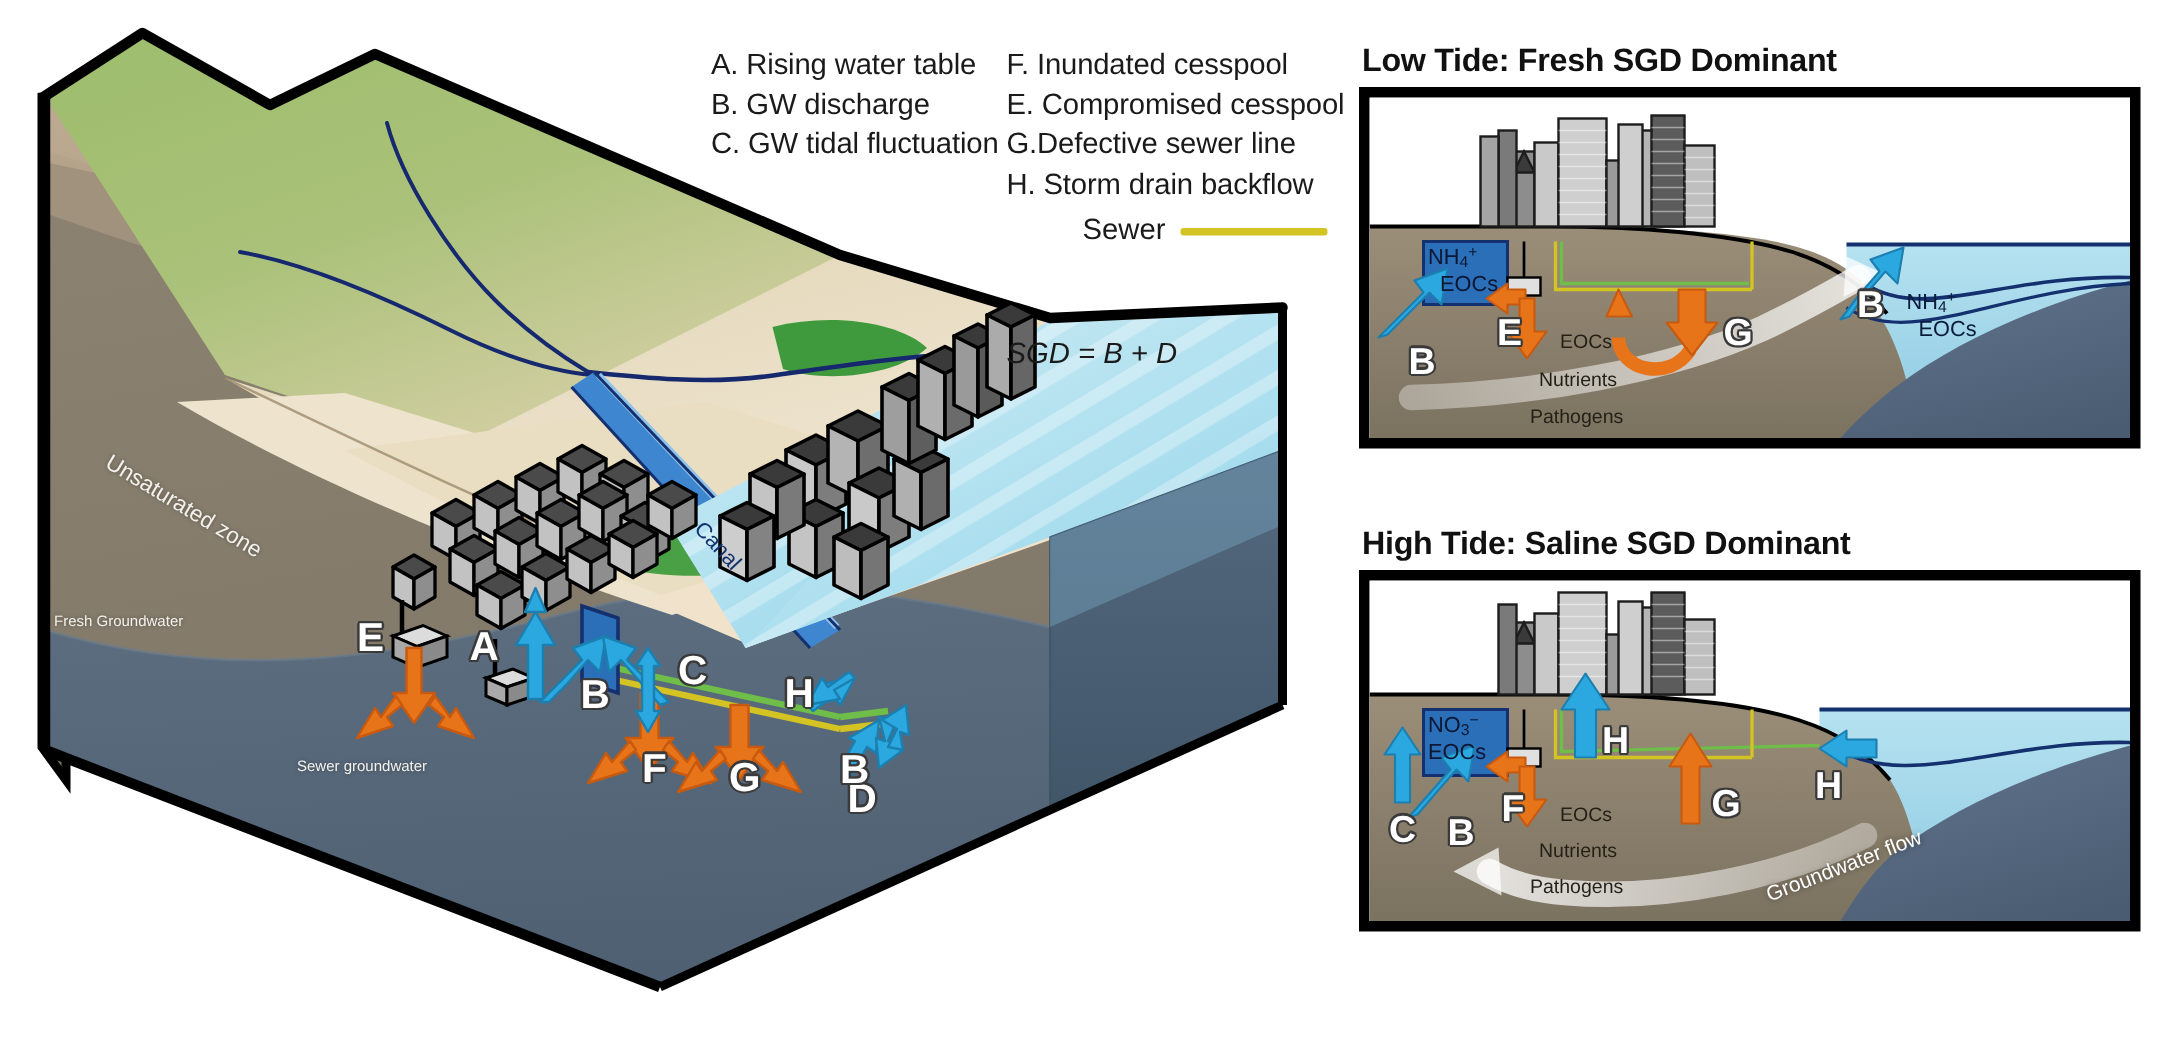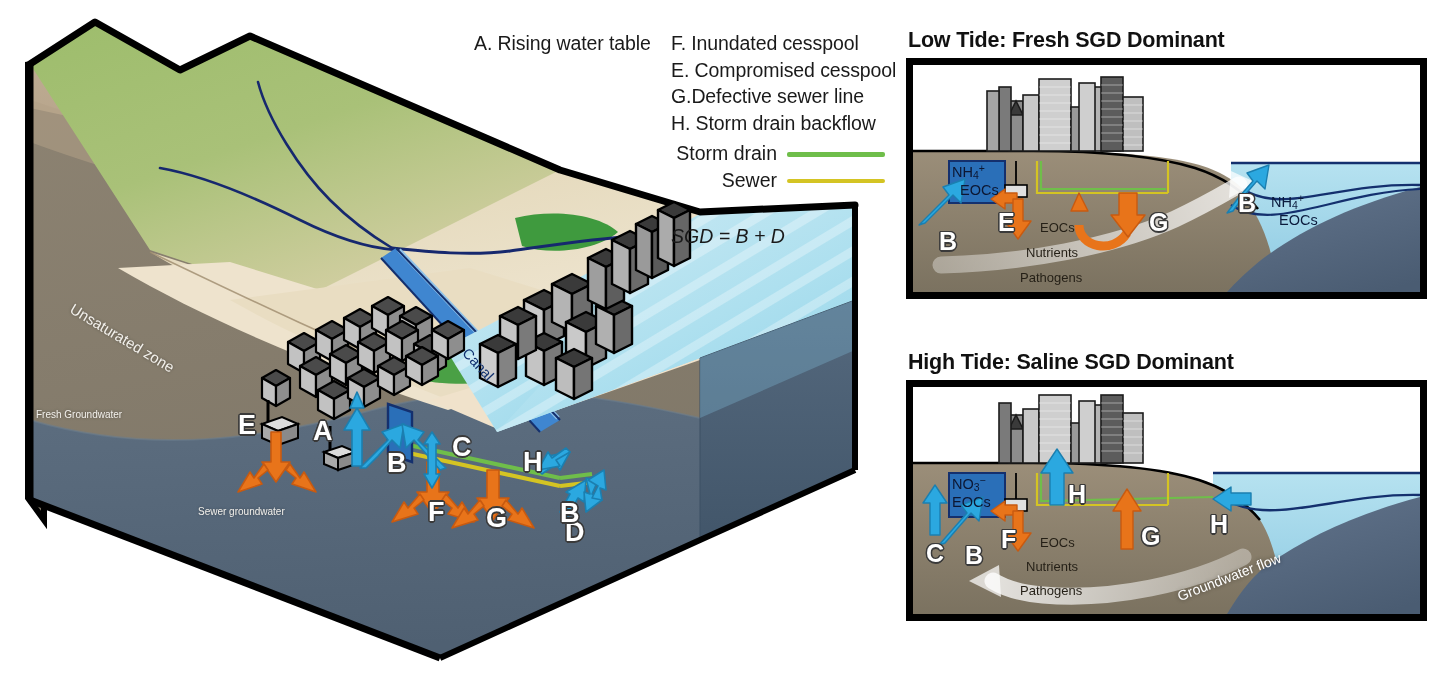--- a/index.html
+++ b/index.html
@@ -410,35 +410,31 @@
     <div class="lbl" style="left:238px;top:412px;">E</div>
     <div class="lbl" style="left:428px;top:499px;">F</div>
     <div class="lbl" style="left:486px;top:505px;">G</div>
     <div class="lbl" style="left:523px;top:449px;">H</div>
     <div class="lbl" style="left:560px;top:500px;">B</div>
   </div>
 
   <div id="legend">
     <div class="leg-col c1">
       <div class="leg-row">A. Rising water table</div>
+      <div class="leg-row">B. GW discharge</div>
+      <div class="leg-row">C. GW tidal fluctuation</div>
     </div>
     <div class="leg-col c2">
       <div class="leg-row">F. Inundated cesspool</div>
       <div class="leg-row">E. Compromised cesspool</div>
       <div class="leg-row">G.Defective sewer line</div>
       <div class="leg-row">H. Storm drain backflow</div>
     </div>
 
     <div id="legend-keys">
-      <div class="key-row">
-        <span class="key-label">Storm drain</span>
-        <span class="key-swatch">
-          <span class="swatch-line" style="background:#6fbe4a;"></span>
-        </span>
-      </div>
       <div class="key-row">
         <span class="key-label">Sewer</span>
         <span class="key-swatch">
           <span class="swatch-line" style="background:#d4c423;"></span>
         </span>
       </div>
       <div class="sgd-eq">SGD = B + D</div>
     </div>
   </div>
 

